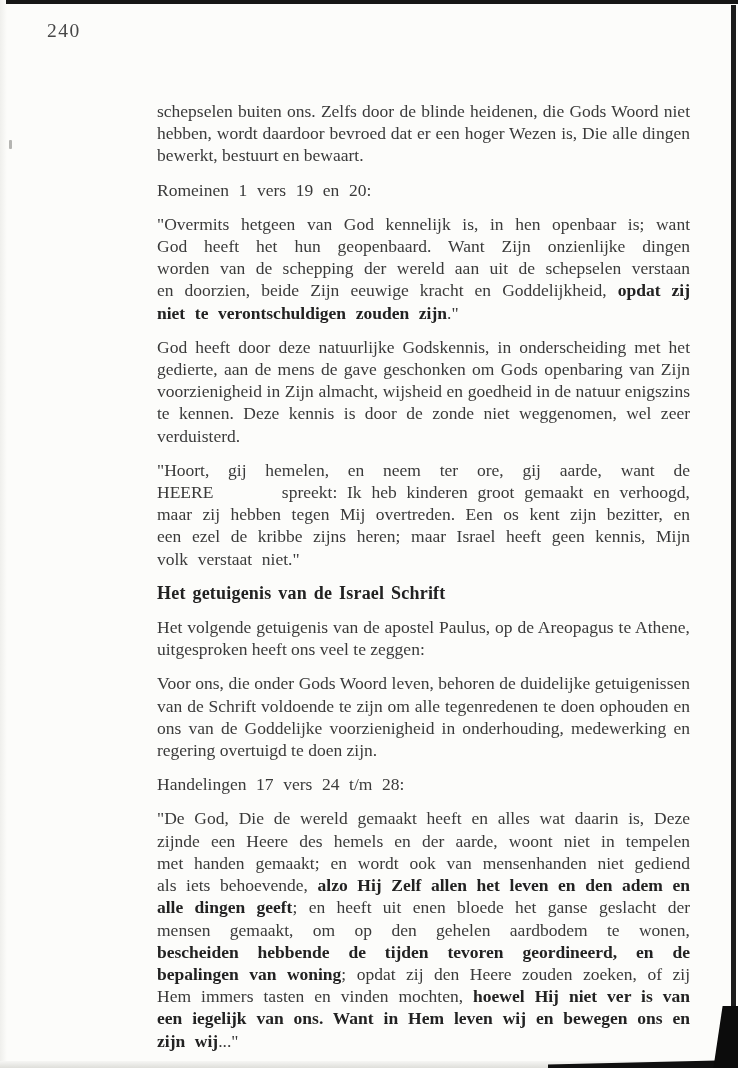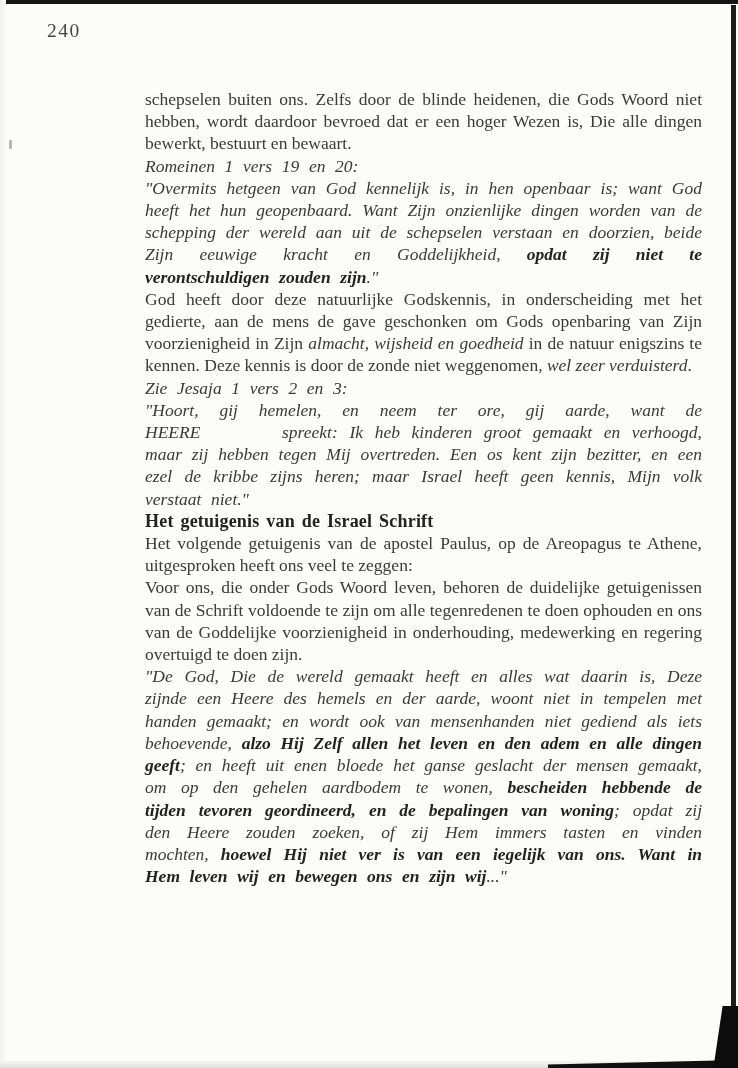--- a/index.html
+++ b/index.html
@@ -20,30 +20,30 @@
   }
   .page-number{
     position:absolute;left:47px;top:20px;
     font-size:19.5px;color:#474747;letter-spacing:1.5px;
   }
   .text-col{
     position:absolute;left:145px;top:88px;width:557px;
     color:var(--ink);font-size:17.5px;line-height:22.2px;
     text-align:justify;hyphens:auto;
   }
-  .text-col p,.text-col h2{margin:0;padding:0;}
+  .text-col p,.text-col h2{margin:12px;padding:0;}
   .quote{margin-left:52px;word-spacing:0.30em;}
   .sp{margin-top:24px;}
   .heading{
     margin-top:20px;margin-bottom:1px;
     font-size:18px;font-weight:bold;color:var(--ink_bold);
     text-align:left;word-spacing:0.12em;letter-spacing:0.2px;
   }
   .b{font-weight:bold;color:var(--ink_bold);}
-  .i{font-style:italic;}
+  .i{}
   
   .edge-top{position:absolute;top:0;left:6px;right:0;height:4px;background:var(--edge);}
   .edge-right{position:absolute;top:5px;bottom:0;right:2px;width:5px;background:#1b1b1b;}
   .edge-corner{
     position:absolute;right:0;bottom:0;width:28px;height:62px;background:#0c0c0c;
     clip-path:polygon(45% 0,100% 0,100% 100%,12% 100%);
   }
   .edge-bottom{
     position:absolute;left:0;right:0;bottom:0;height:7px;
     background:linear-gradient(to bottom,#f6f6f4,#dededa);
@@ -69,25 +69,25 @@
   <div class="edge-left"></div>
   <div class="speck"></div>
 
   <div class="page-number">240</div>
 
   <div class="text-col">
     <p class="body"><span>schepselen buiten ons. Zelfs door de blinde heidenen, die Gods Woord niet hebben, wordt daardoor bevroed dat er een hoger Wezen is, Die alle dingen bewerkt, bestuurt en bewaart.</span></p>
     <p class="quote"><span class="i">Romeinen 1 vers 19 en 20:</span></p>
     <p class="quote"><span class="i">"Overmits hetgeen van God kennelijk is, in hen openbaar is; want God heeft het hun geopenbaard. Want Zijn onzienlijke dingen worden van de schepping der wereld aan uit de schepselen verstaan en doorzien, beide Zijn eeuwige kracht en Goddelijkheid, </span><span class="b i">opdat zij niet te verontschuldigen zouden zijn</span><span class="i">."</span></p>
     <p class="body sp"><span>God heeft door deze natuurlijke Godskennis, in onderscheiding met het gedierte, aan de mens de gave geschonken om Gods openbaring van Zijn voorzienigheid in Zijn </span><span class="i">almacht, wijsheid en goedheid</span><span> in de natuur enigszins te kennen. Deze kennis is door de zonde niet weggenomen, </span><span class="i">wel zeer verduisterd</span><span>.</span></p>
-    <p class="quote"><span class="i">Zie Jesaja 1 vers 2 en 3:</span></p>
     <p class="quote"><span class="i">"Hoort, gij hemelen, en neem ter ore, gij aarde, want de HEERE&nbsp;&nbsp;&nbsp;&nbsp;&nbsp;&nbsp; spreekt: Ik heb kinderen groot gemaakt en verhoogd, maar zij hebben tegen Mij overtreden. Een os kent zijn bezitter, en een ezel de kribbe zijns heren; maar Israel heeft geen kennis, Mijn volk verstaat niet."</span></p>
     <h2 class="heading"><span class="b">Het getuigenis van de Israel Schrift</span></h2>
     <p class="body"><span>Het volgende getuigenis van de apostel Paulus, op de Areopagus te Athene, uitgesproken heeft ons veel te zeggen:</span></p>
     <p class="body"><span>Voor ons, die onder Gods Woord leven, behoren de duidelijke getuigenissen van de Schrift voldoende te zijn om alle tegenredenen te doen ophouden en ons van de Goddelijke voorzienigheid in onderhouding, medewerking en regering overtuigd te doen zijn.</span></p>
+    <p class="quote"><span class="i">Handelingen 17 vers 24 t/m 28:</span></p>
     <p class="quote"><span class="i">"De God, Die de wereld gemaakt heeft en alles wat daarin is, Deze zijnde een Heere des hemels en der aarde, woont niet in tempelen met handen gemaakt; en wordt ook van mensenhanden niet gediend als iets behoevende, </span><span class="b i">alzo Hij Zelf allen het leven en den adem en alle dingen geeft</span><span class="i">; en heeft uit enen bloede het ganse geslacht der mensen gemaakt, om op den gehelen aardbodem te wonen, </span><span class="b i">bescheiden hebbende de tijden tevoren geordineerd, en de bepalingen van woning</span><span class="i">; opdat zij den Heere zouden zoeken, of zij Hem immers tasten en vinden mochten, </span><span class="b i">hoewel Hij niet ver is van een iegelijk van ons. Want in Hem leven wij en bewegen ons en zijn wij</span><span class="i">..."</span></p>
   </div>
 
   <div class="edge-top"></div>
   <div class="edge-right"></div>
   <div class="edge-bottom"></div>
   <div class="edge-bottom-dark"></div>
   <div class="edge-corner"></div>
 
 </div>

